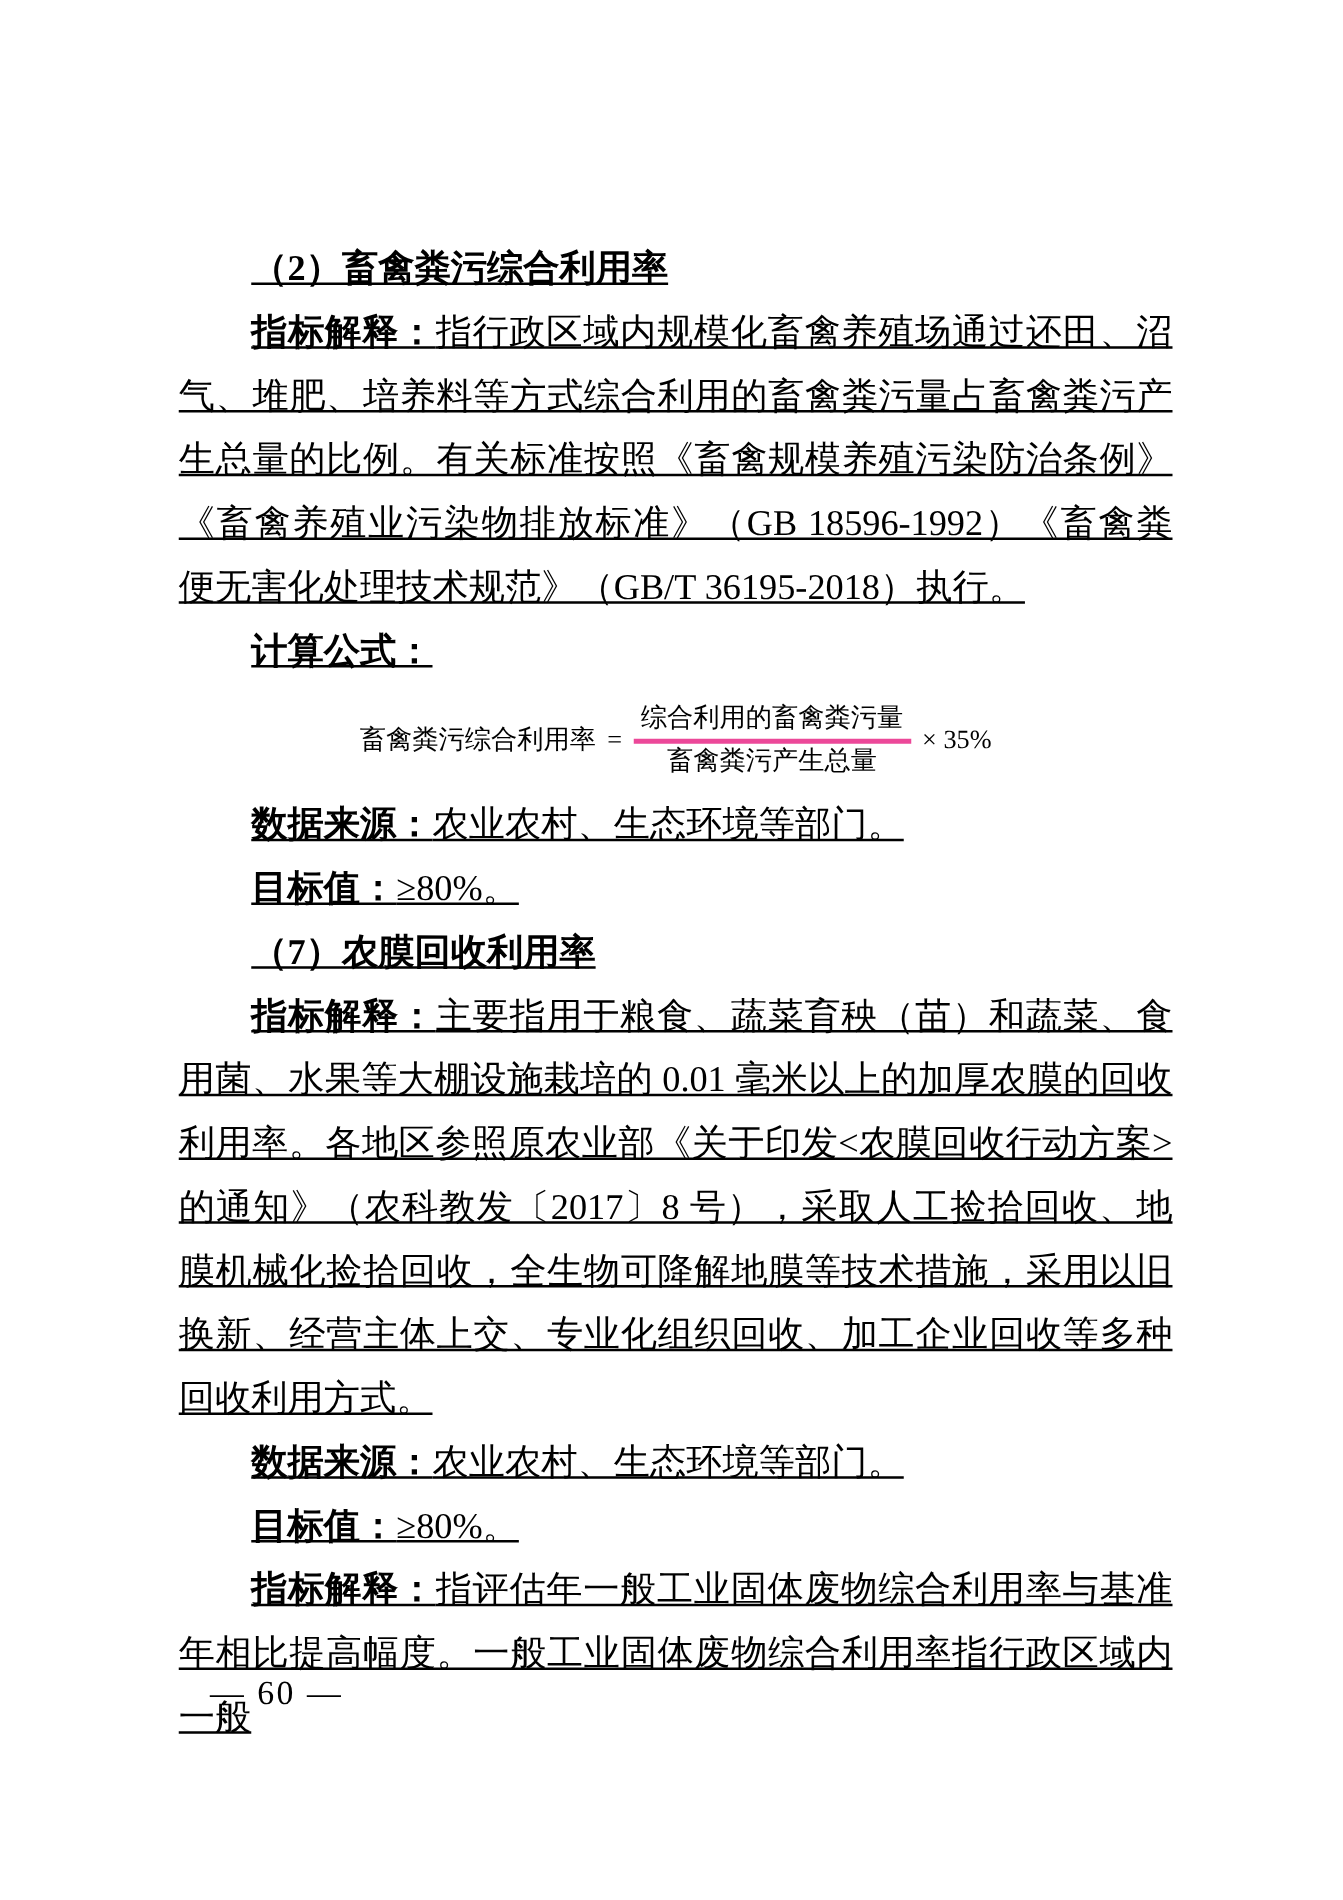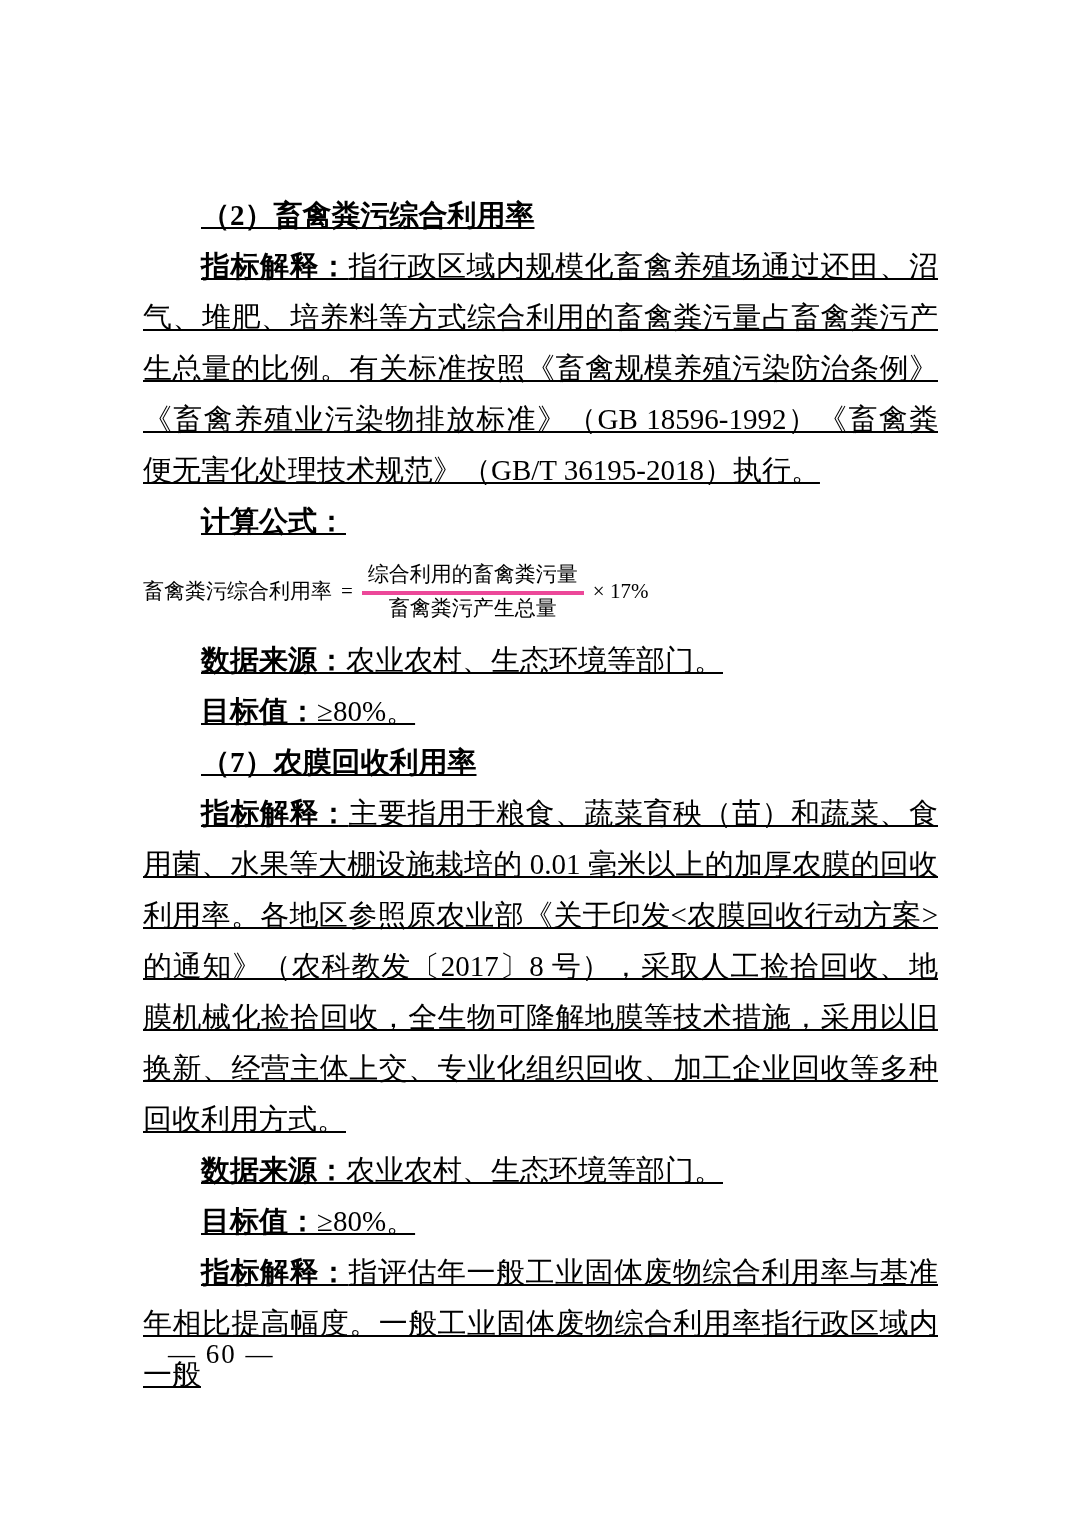--- a/index.html
+++ b/index.html
@@ -17,21 +17,21 @@
     font-size: 29px;
     line-height: 51px;
     text-align: justify;
     text-indent: 2em;
     text-decoration: underline;
   }
   .lbl { font-weight: 700; }
   .heading { font-weight: 700; }
   .formula-row {
     height: 88px;
-    display: flex; align-items: center; 
+    display: flex; align-items: center; justify-content: center;
     font-size: 21px; line-height: 1.25;
     gap: 9px;
     text-indent: 0;
   }
   .frac { display: inline-flex; flex-direction: column; align-items: center; text-align: center; }
   .frac .num { border-bottom: 4px solid #ec4899; padding: 0 6px 4px 6px; }
   .frac .den { padding-top: 0; }
   .footer {
     position: absolute; left: 168px; top: 1336px;
     font-size: 27px; line-height: 36px; letter-spacing: 2px;
@@ -48,21 +48,21 @@
 
   <p class="line"><span class="lbl">计算公式：</span></p>
 
   <div class="formula-row">
     <span>畜禽粪污综合利用率</span>
     <span>=</span>
     <span class="frac">
       <span class="num">综合利用的畜禽粪污量</span>
       <span class="den">畜禽粪污产生总量</span>
     </span>
-    <span>× 17%</span>
+    <span>× 35%</span>
   </div>
 
   <p class="line"><span class="lbl">数据来源：</span><span>农业农村、生态环境等部门。</span></p>
 
   <p class="line"><span class="lbl">目标值：</span><span>≥80%。</span></p>
 
   <p class="line heading">（7）农膜回收利用率</p>
 
   <p class="line"><span class="lbl">指标解释：</span><span>主要指用于粮食、蔬菜育秧（苗）和蔬菜、食用菌、水果等大棚设施栽培的 0.01 毫米以上的加厚农膜的回收利用率。各地区参照原农业部《关于印发&lt;农膜回收行动方案&gt;的通知》（农科教发〔2017〕8 号），采取人工捡拾回收、地膜机械化捡拾回收，全生物可降解地膜等技术措施，采用以旧换新、经营主体上交、专业化组织回收、加工企业回收等多种回收利用方式。</span></p>
 

